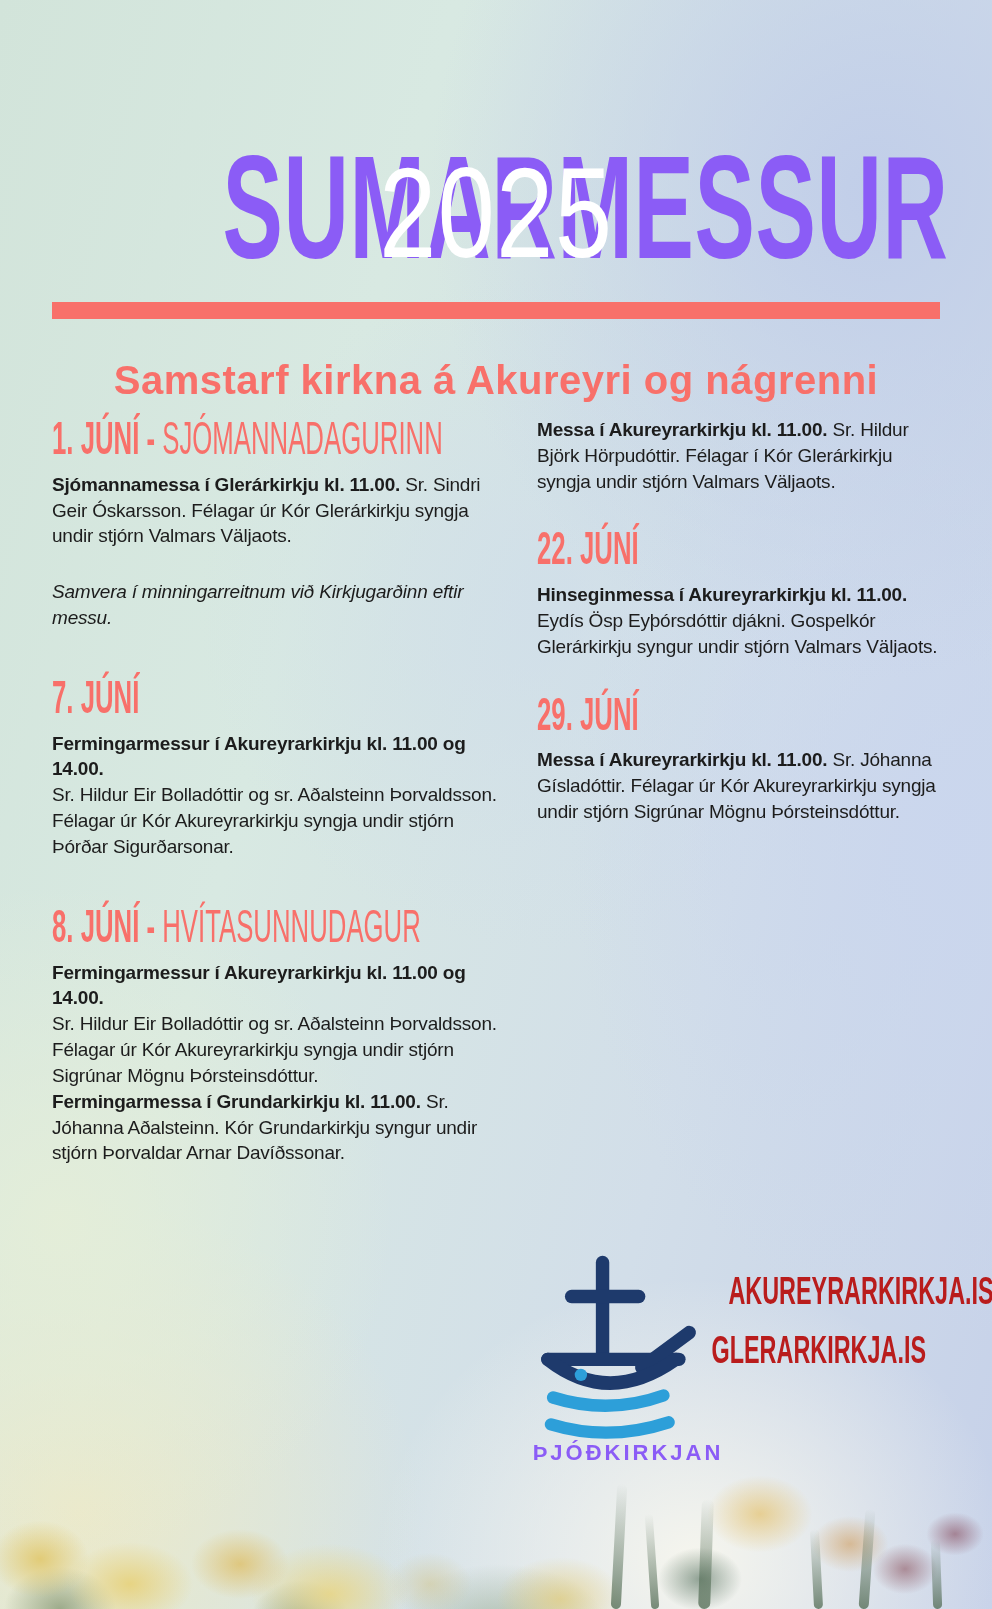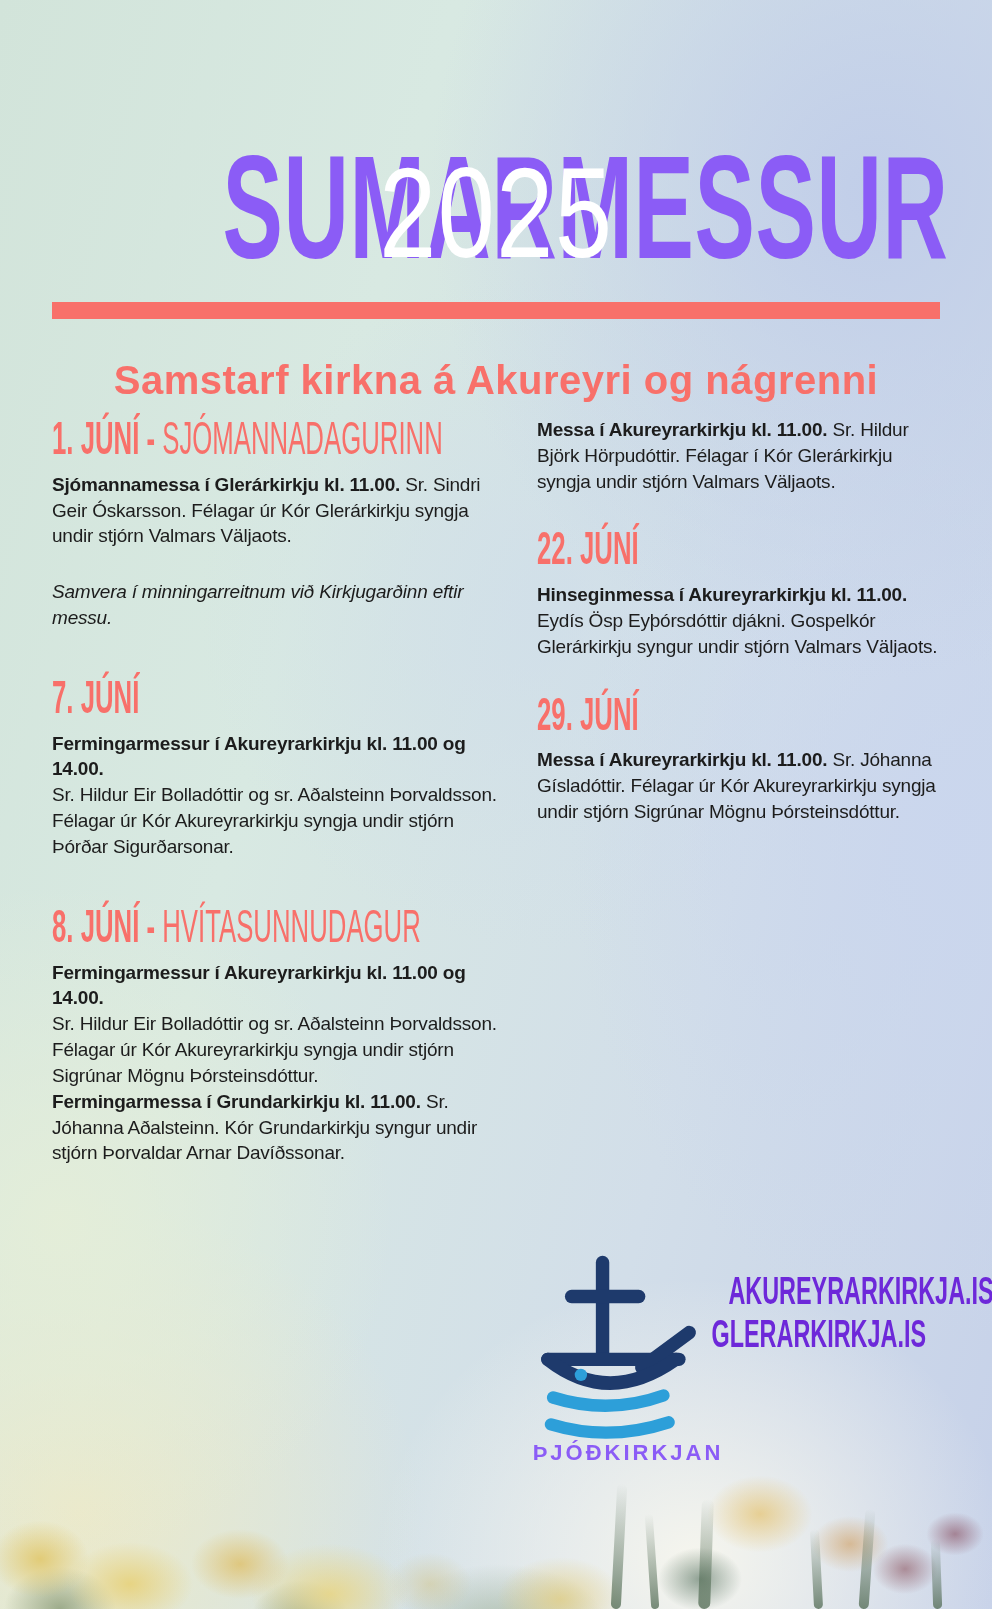--- a/index.html
+++ b/index.html
@@ -64,23 +64,23 @@
   .ev-date,.ev-sep{font-weight:700;}
   .ev-suffix{font-weight:400;}
   .ev-block{margin:0;font-size:19px;line-height:1.36;letter-spacing:-.2px;color:#1c1c1c;}
   .ev-block.italic{margin-top:30px;font-style:italic;}
   .b{font-weight:700;}
   
   .logo{position:absolute;left:533px;top:1250px;}
   .logo-label{position:absolute;left:518px;top:1440px;width:220px;text-align:center;
     font-size:22px;font-weight:700;letter-spacing:3px;color:#8b5cf6;}
   .websites{position:absolute;left:640px;top:1270px;width:330px;text-align:center;
-    font-size:39px;font-weight:700;line-height:1.1;color:#6d28d9;}
+    font-size:39px;font-weight:700;line-height:1.1;color:#b91c1c;}
   .websites .squeeze{transform:scaleX(.6);transform-origin:50% 55%;}
-  .site2{margin-top:0;}
+  .site2{margin-top:16px;}
 </style>
 </head>
 <body>
 
 <div id="poster">
 
   <div class="bg"></div>
   <div class="flowers"></div>
   <div class="stem" style="left:614px;width:10px;height:125px;transform:rotate(3deg);"></div>
   <div class="stem" style="left:648px;width:8px;height:95px;transform:rotate(-4deg);"></div>

